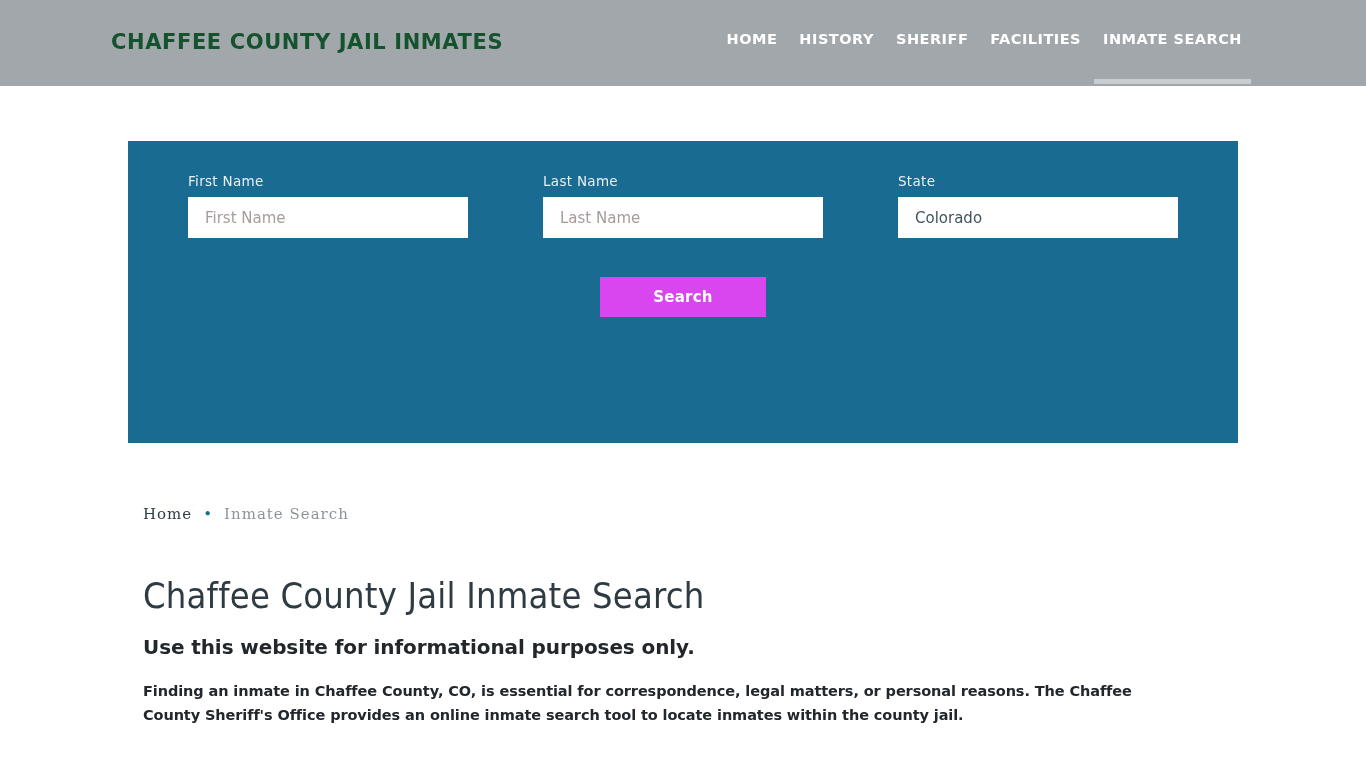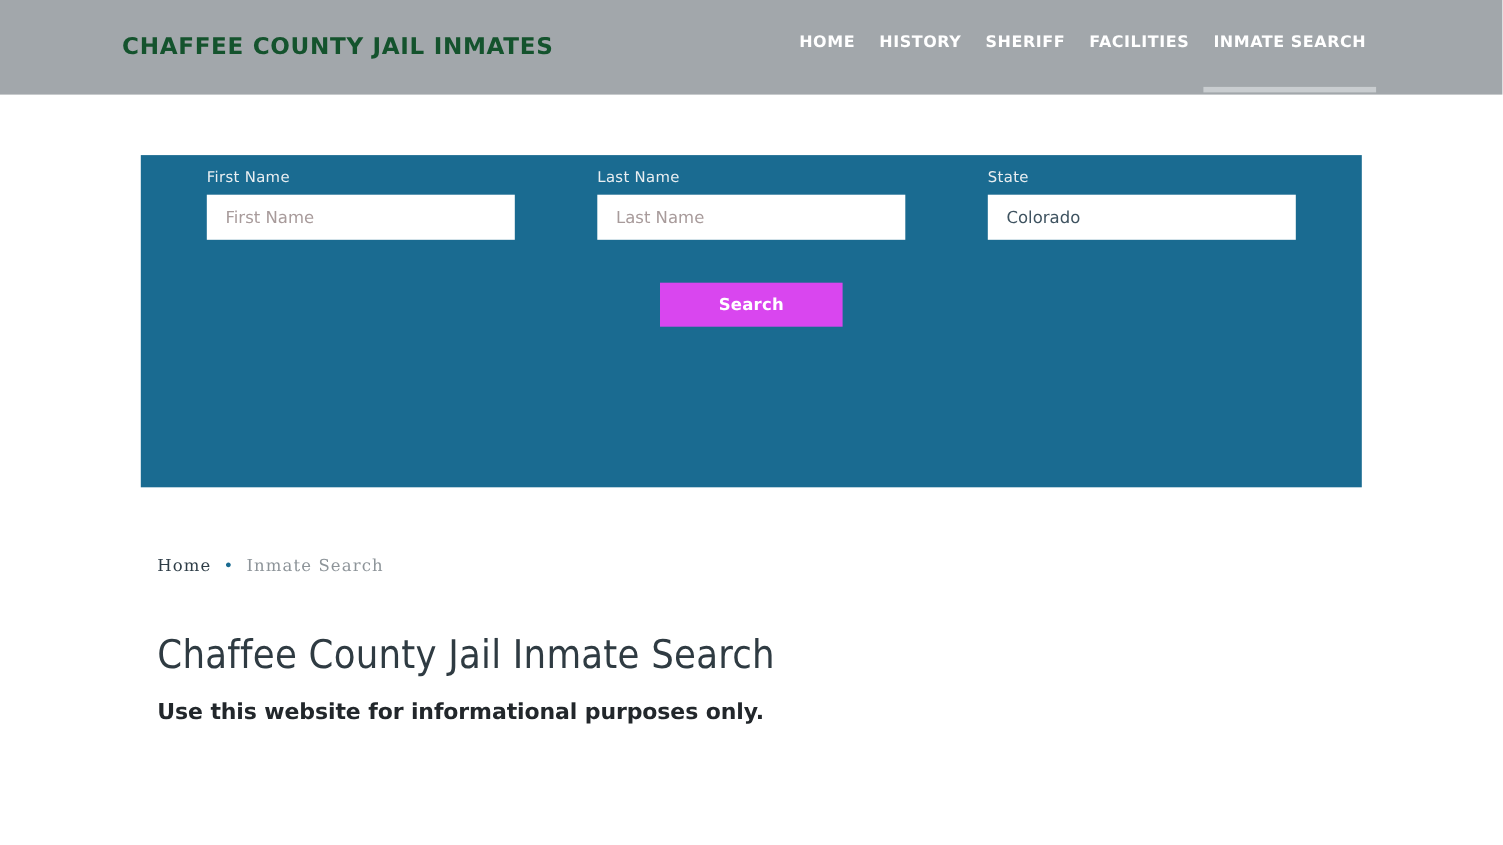--- a/index.html
+++ b/index.html
@@ -75,21 +75,21 @@
     text-align: center;
     color: #ffffff;
     font-size: 22.5px;
     font-weight: bold;
     letter-spacing: 1.4px;
     padding-top: 41px;
     font-family: "DejaVu Sans Condensed", "DejaVu Sans", sans-serif;
   }
   .fields-row {
     position: relative;
-    margin-top: 12px;
+    margin-top: 32px;
     height: 78px;
   }
   .field {
     position: absolute;
     top: 0;
   }
   .field-first { left: 60px; width: 280px; }
   .field-last  { left: 415px; width: 280px; }
   .field-state { left: 770px; width: 280px; }
 
@@ -254,13 +254,14 @@
 
 <div class="breadcrumb">
   <a class="crumb-home">Home</a>
   <span class="crumb-sep">•</span>
   <span class="crumb-current">Inmate Search</span>
 </div>
 
 <main class="content">
   <h1 class="page-title">Chaffee County Jail Inmate Search</h1>
   <p class="lede">Use this website for informational purposes only.</p>
+  <p class="body-para">Finding an inmate in Chaffee County, CO, is essential for correspondence, legal matters, or personal reasons. The Chaffee County Sheriff's Office provides an online inmate search tool to locate inmates within the county jail.</p>
 </main>
 
 </body></html>

